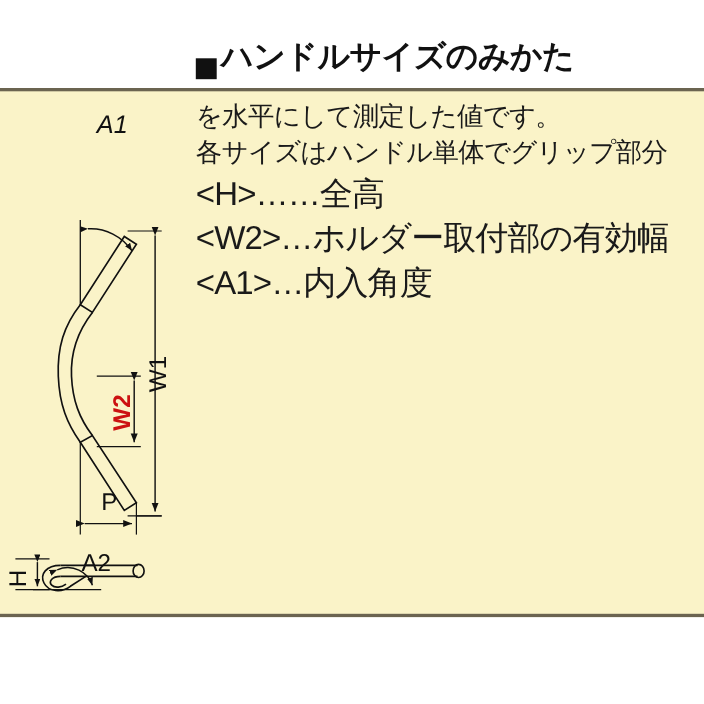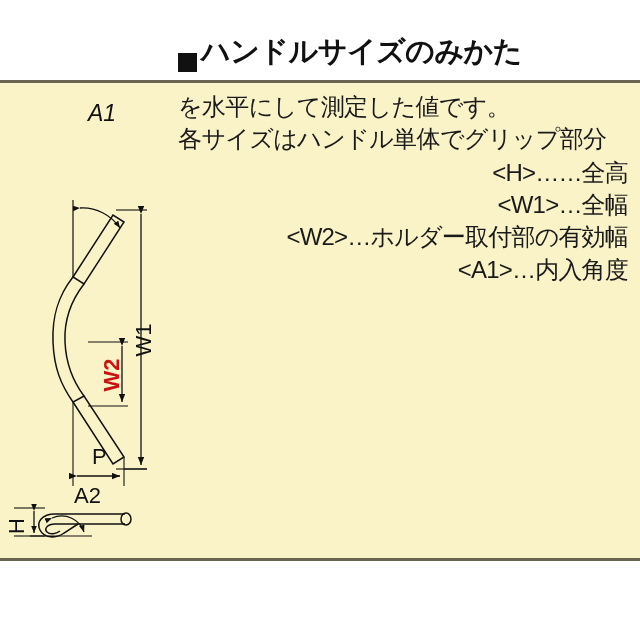--- a/index.html
+++ b/index.html
@@ -44,25 +44,24 @@
   }
   .lead{
     margin-top:19px;
     font-size:24px;color:#1a1a1a;
     line-height:1.33;
     letter-spacing:-0.6px;
     white-space:nowrap;
   }
   .deflist{margin-top:2px;}
   .defrow{
-    font-size:24px;color:#1a1a1a;
+    font-size:30px;color:#1a1a1a;
     line-height:1.345;
     letter-spacing:-0.8px;
     white-space:nowrap;
-    text-align:right;
   }
 
   
   .drawing{
     position:absolute;
     left:0;top:80px;
     width:180px;height:344px;
   }
   .drawing svg{display:block;}
 
@@ -150,21 +149,21 @@
     </svg>
 
     <span class="hlabel lbl-a1" style="left:88px;top:22px;">A1</span>
 
     <span class="vlabel lbl-w1" style="left:127px;top:249px;transform:rotate(-90deg);">W1</span>
 
     <span class="vlabel lbl-w2" style="left:95px;top:284px;transform:rotate(-90deg);">W2</span>
 
     <span class="hlabel" style="left:92px;top:366px;">P</span>
 
-    <span class="hlabel" style="left:74px;top:405px;">A2</span>
+    <span class="hlabel" style="left:74px;top:421px;">A2</span>
 
     <span class="vlabel lbl-h" style="left:9px;top:435px;transform:rotate(-90deg);">H</span>
   </div>
 
   <div class="text-col">
 
     <div class="title">
       <span class="bullet"></span>
       <span>ハンドルサイズのみかた</span>
     </div>
@@ -172,23 +171,20 @@
     <div class="lead">
       <div>を水平にして測定した値です。</div>
       <div>各サイズはハンドル単体でグリップ部分</div>
     </div>
 
     <div class="deflist">
       <div class="defrow">
         <span>&lt;H&gt;</span><span>……</span><span>全高</span>
       </div>
       <div class="defrow">
-        <span>&lt;W1&gt;</span><span>…</span><span>全幅</span>
-      </div>
-      <div class="defrow">
         <span>&lt;W2&gt;</span><span>…</span><span>ホルダー取付部の有効幅</span>
       </div>
       <div class="defrow">
         <span>&lt;A1&gt;</span><span>…</span><span>内入角度</span>
       </div>
     </div>
 
   </div>
 </div>
 

